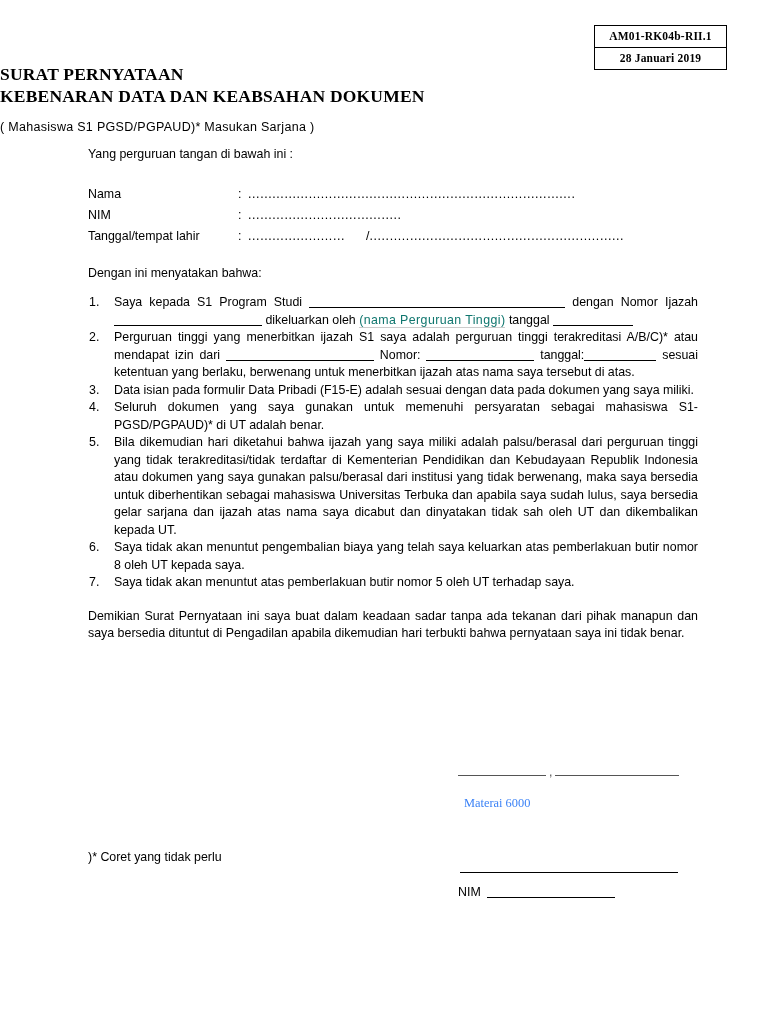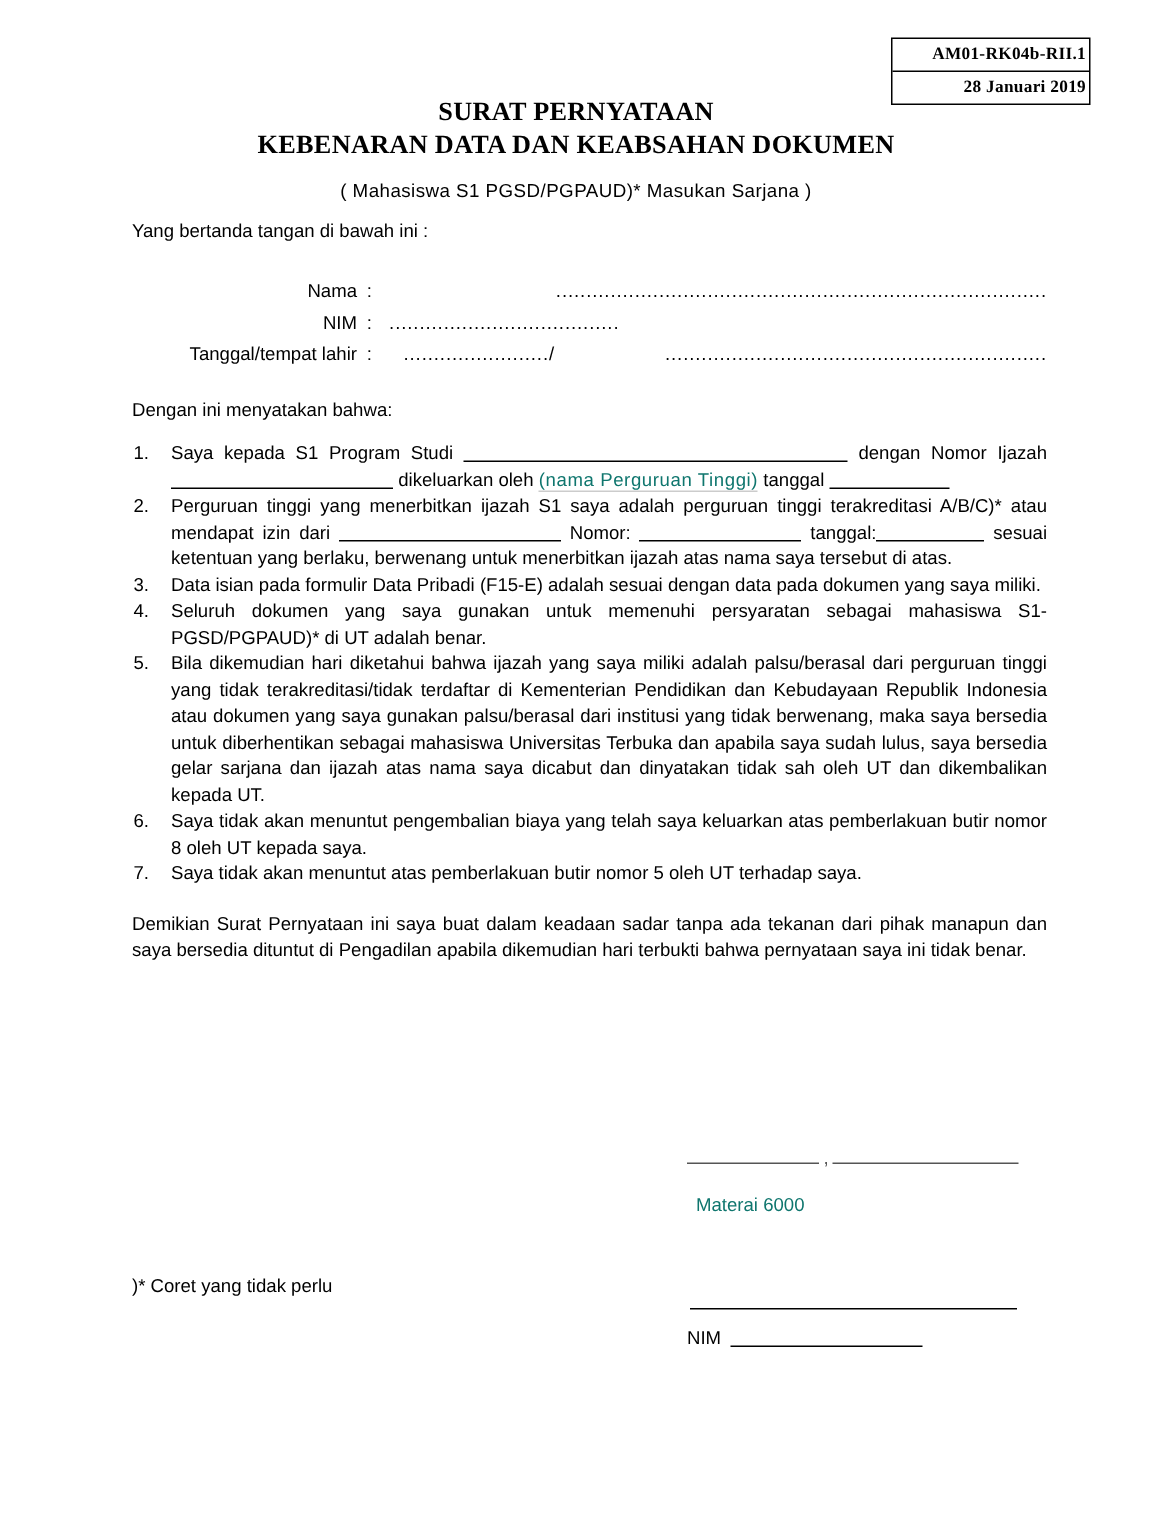--- a/index.html
+++ b/index.html
@@ -27,36 +27,35 @@
     position: absolute;
     left: 594px;
     top: 25px;
     width: 133px;
     border: 1px solid #000;
     box-sizing: border-box;
     font-family: "Liberation Serif", serif;
     font-weight: bold;
   }
   .code-box .cell {
-    text-align: right;
+    text-align: center;
     font-size: 11.5px;
     letter-spacing: 0.2px;
     padding: 4px 2px 5px;
   }
   .code-box .cell.top {
     border-bottom: 1px solid #000;
   }
 
   
   .title-block {
     position: absolute;
     left: 0;
     top: 63px;
     width: 768px;
-    text-align: center;
   }
   .title-line {
     font-family: "Liberation Serif", serif;
     font-weight: bold;
     font-size: 17.5px;
     line-height: 22px;
     letter-spacing: 0.2px;
   }
   .subtitle-line {
     font-family: "Liberation Sans", sans-serif;
@@ -81,21 +80,21 @@
   .para.justify {
     text-align: justify;
     text-justify: inter-word;
   }
 
   .gap-12 { height: 12px; }
   .gap-16 { height: 16px; }
   .gap-18 { height: 18px; }
 
   
-  .id-rows { margin-top: 20px; text-align: right; }
+  .id-rows { margin-top: 20px; }
   .id-row {
     display: flex;
     align-items: baseline;
     line-height: 21px;
   }
   .id-label {
     width: 150px;
     flex: none;
   }
   .id-colon {
@@ -176,21 +175,22 @@
   }
   .pd-line.a { width: 88px; }
   .pd-line.b { width: 124px; }
   .pd-comma { padding: 0 3px; color: #555; }
 
   .materai {
     position: absolute;
     left: 464px;
     top: 796px;
     font-size: 12.4px;
-    color: #0f766e;
+    color: #3b82f6;
+    font-family: Liberation Serif, serif;
   }
 
   .coret {
     position: absolute;
     left: 88px;
     top: 850px;
     font-size: 12.4px;
   }
 
   .sign-name-line {
@@ -228,21 +228,21 @@
   </div>
 
   <div class="title-block">
     <div class="title-line">SURAT PERNYATAAN</div>
     <div class="title-line">KEBENARAN DATA DAN KEABSAHAN DOKUMEN</div>
     <div class="subtitle-line">( Mahasiswa S1 PGSD/PGPAUD)* Masukan Sarjana )</div>
   </div>
 
   <div class="body-area">
 
-    <p class="para">Yang bertanda tangan di bawah ini :</p>
+    <p class="para">Yang perguruan tangan di bawah ini :</p>
 
     <div class="id-rows">
       <div class="id-row">
         <span class="id-label">Nama</span>
         <span class="id-colon">:</span>
         <span class="id-dots">.................................................................................</span>
       </div>
       <div class="id-row">
         <span class="id-label">NIM</span>
         <span class="id-colon">:</span>

